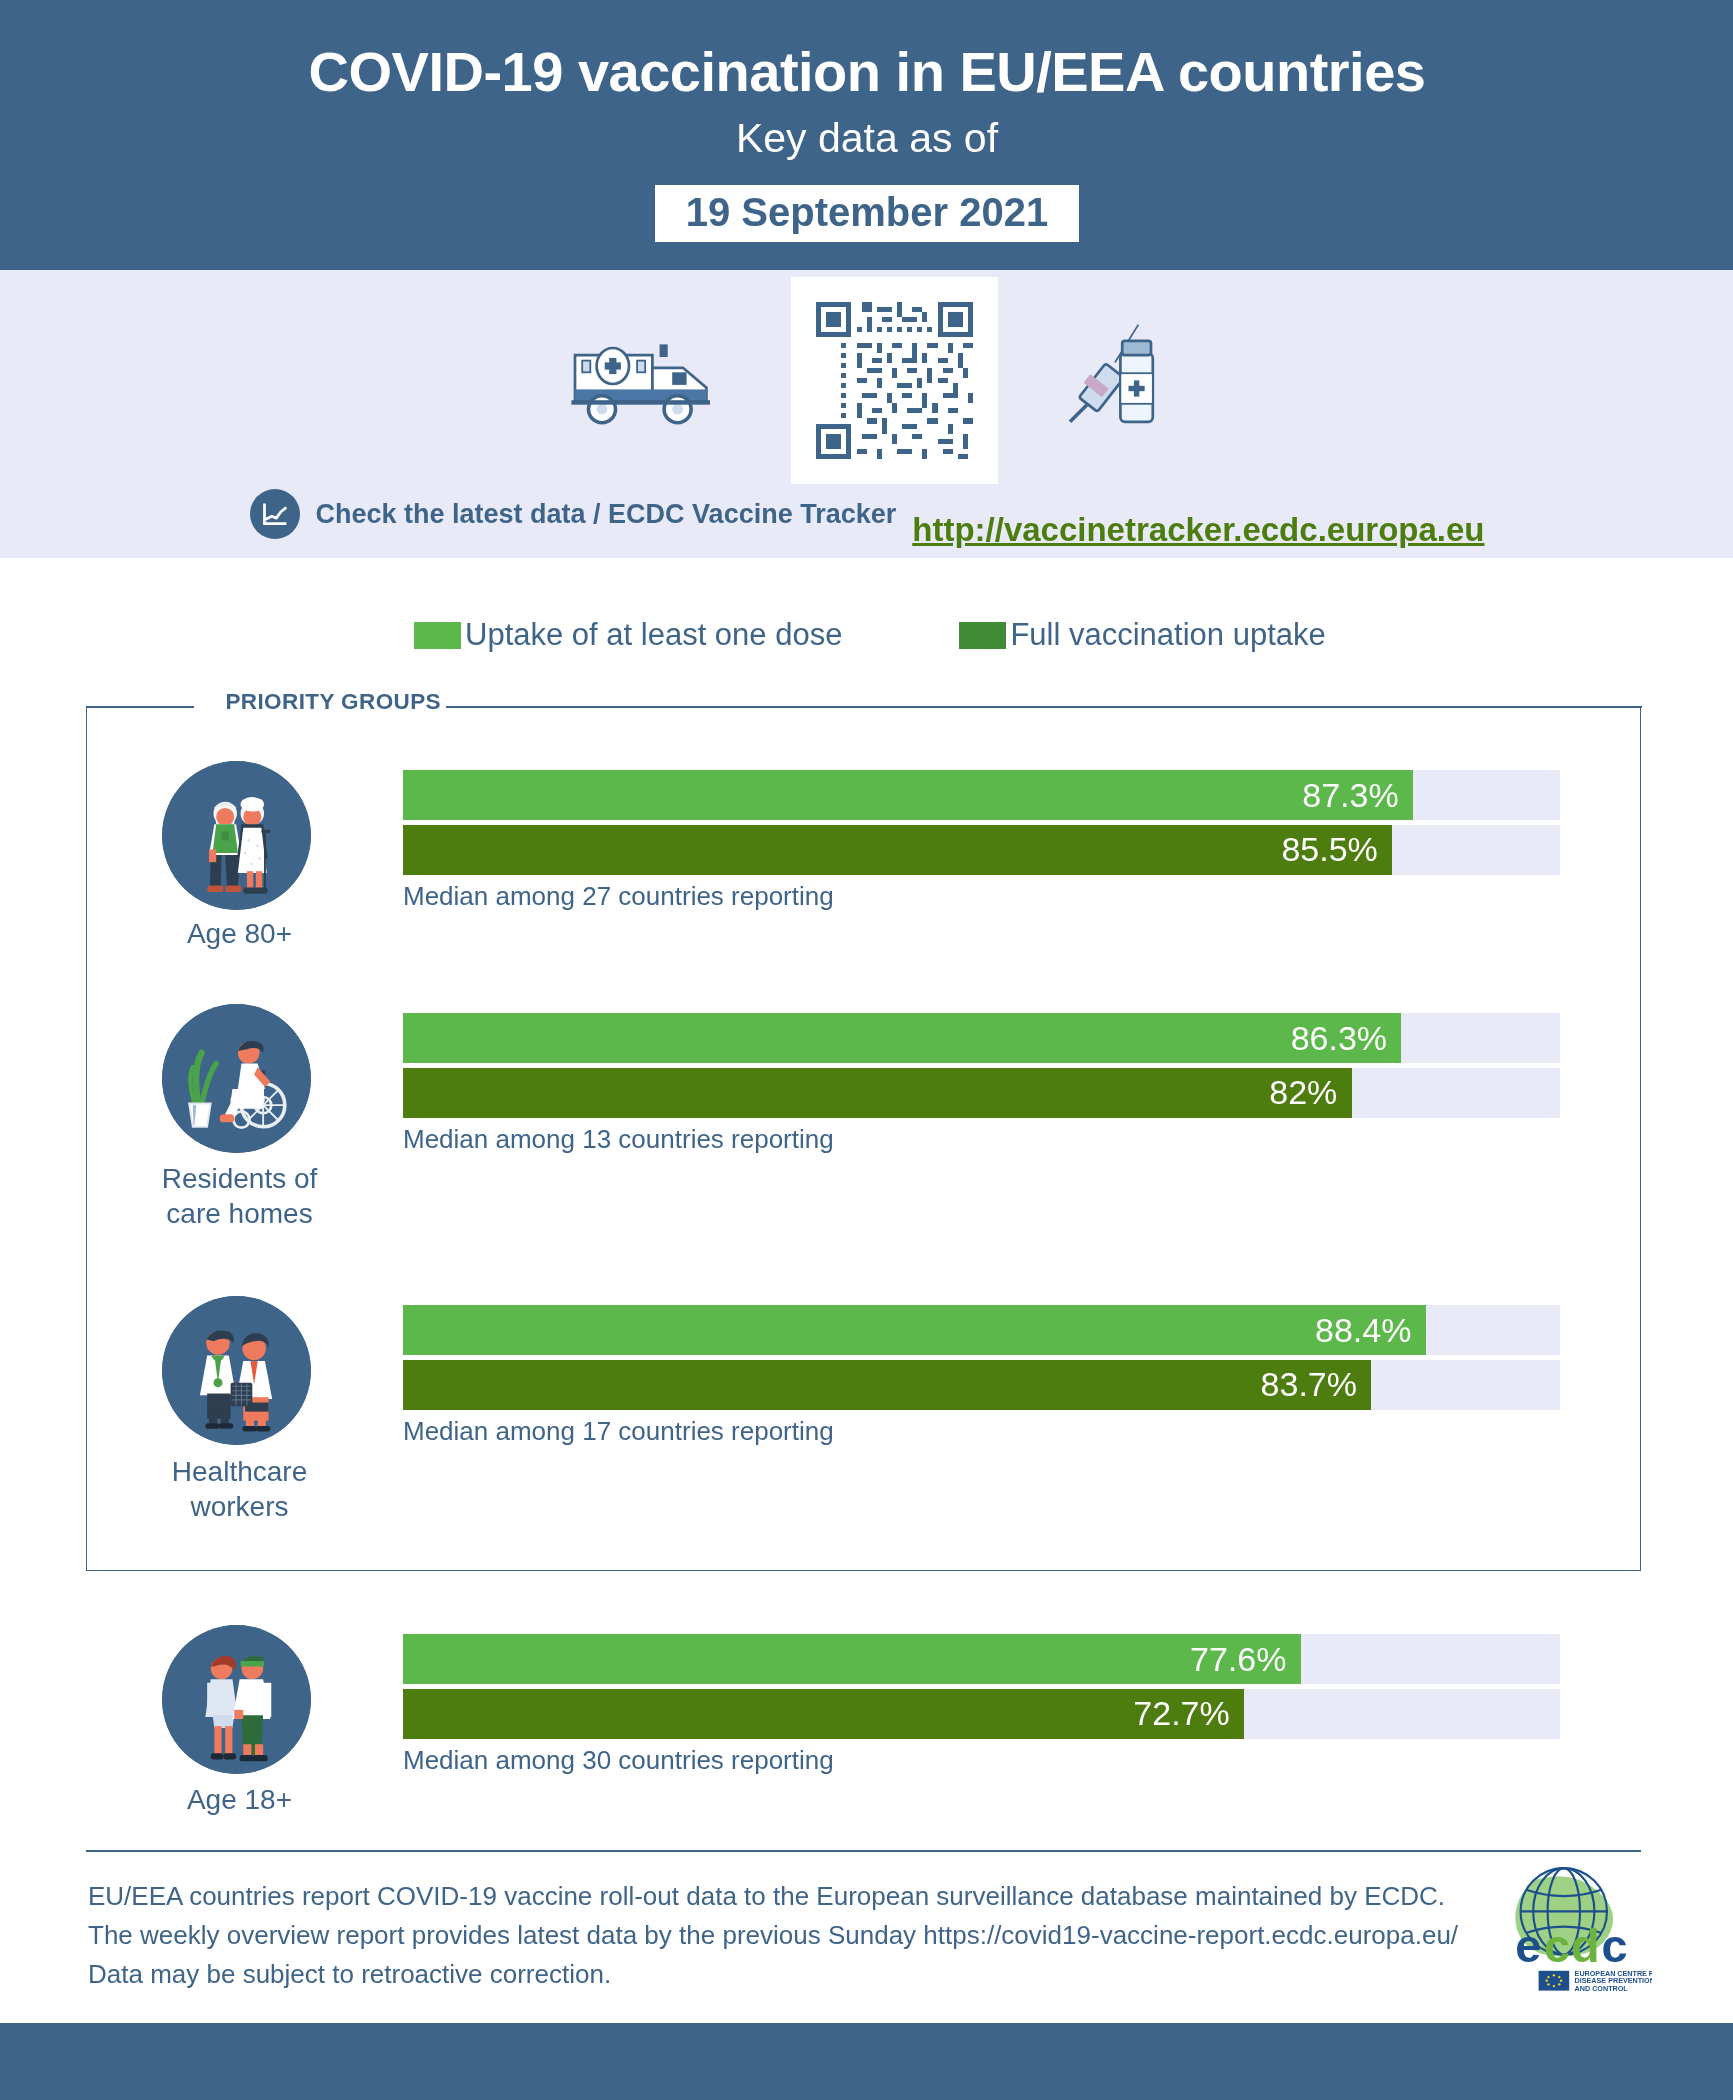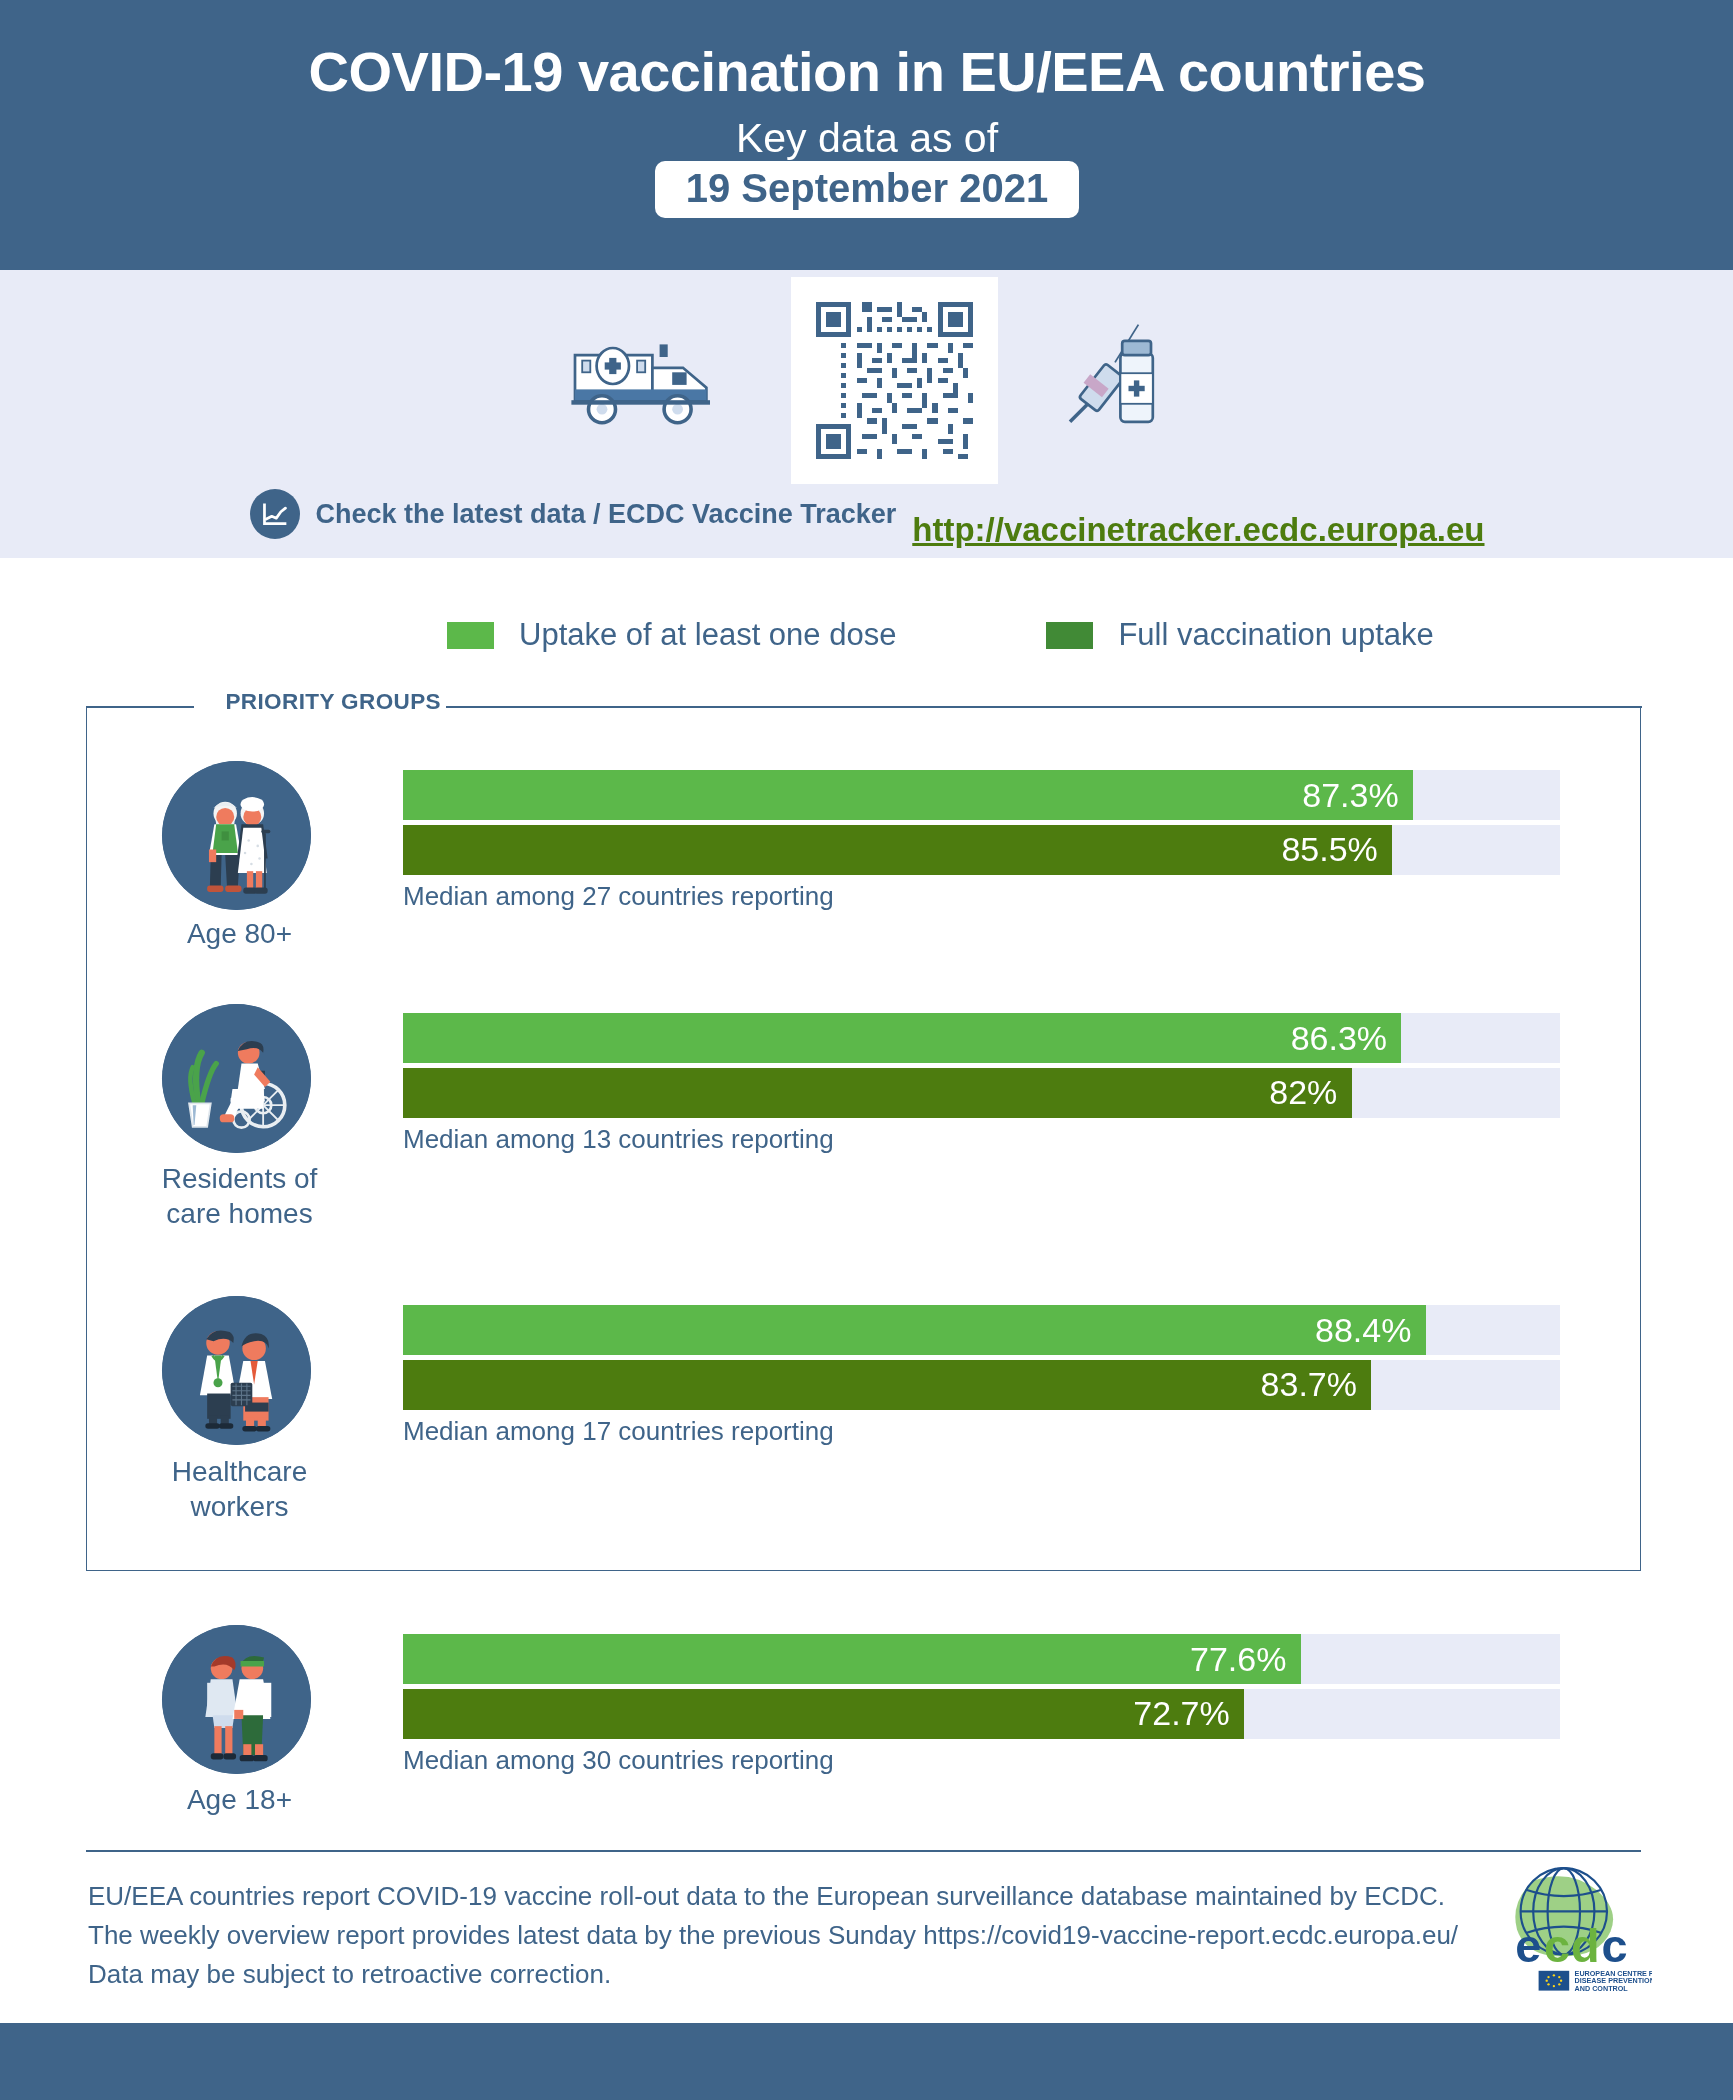--- a/index.html
+++ b/index.html
@@ -41,23 +41,22 @@
     padding-top: 14.4px;
     line-height: 1.1;
   }
   .date-badge {
     display: inline-block;
     background: #ffffff;
     color: #3f6489;
     font-size: 40px;
     font-weight: bold;
     padding: 5.4px 31px 9px 31px;
-    margin-top: 0;
+    margin-top: 24px;
     line-height: 1.05;
-    border-radius: 10px;
   }
 
   
   .band {
     position: absolute;
     left: 0; top: 270px;
     width: 1734px;
     height: 288px;
     background: #e8ebf7;
   }
@@ -107,21 +106,21 @@
   }
 
   
   .legend {
     position: absolute;
     left: 414px; top: 617px;
     display: flex;
     align-items: center;
     gap: 117px;
   }
-  .legend-item { display: flex; align-items: center; gap: 25px; margin-left: 33px; }
+  .legend-item { display: flex; align-items: center; gap: 4px; }
   .swatch { width: 47px; height: 27px; flex: 0 0 auto; }
   .legend-label { color: #3f6489; font-size: 31px; }
 
   
   .panel {
     position: absolute;
     left: 86px; top: 707px;
     width: 1555px;
     height: 864px;
     border: 1.8px solid #3f6489;

